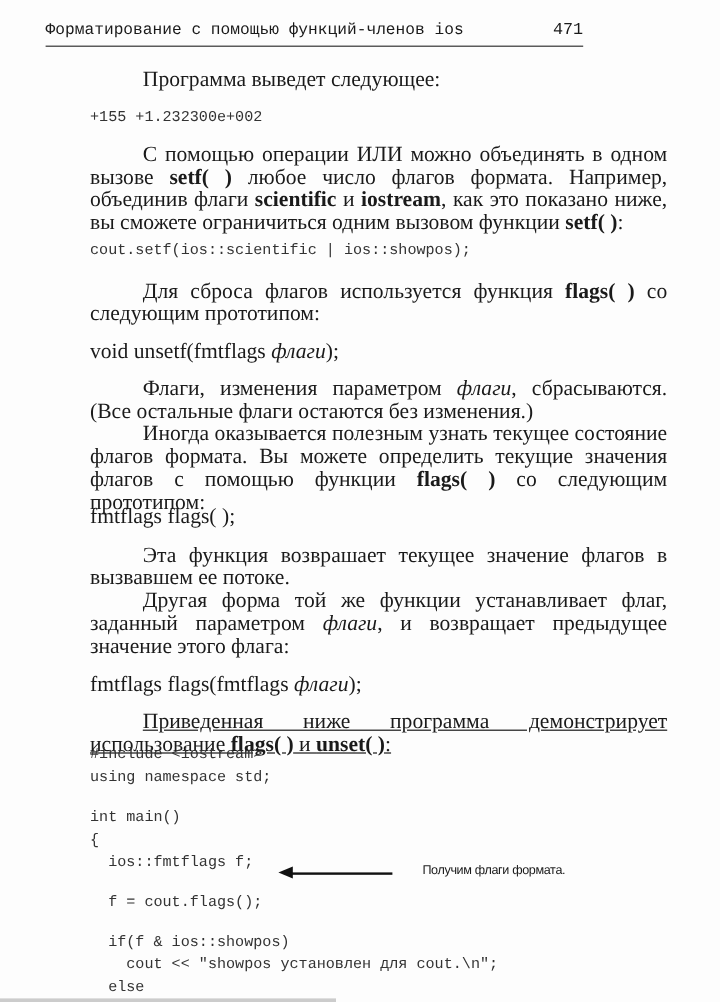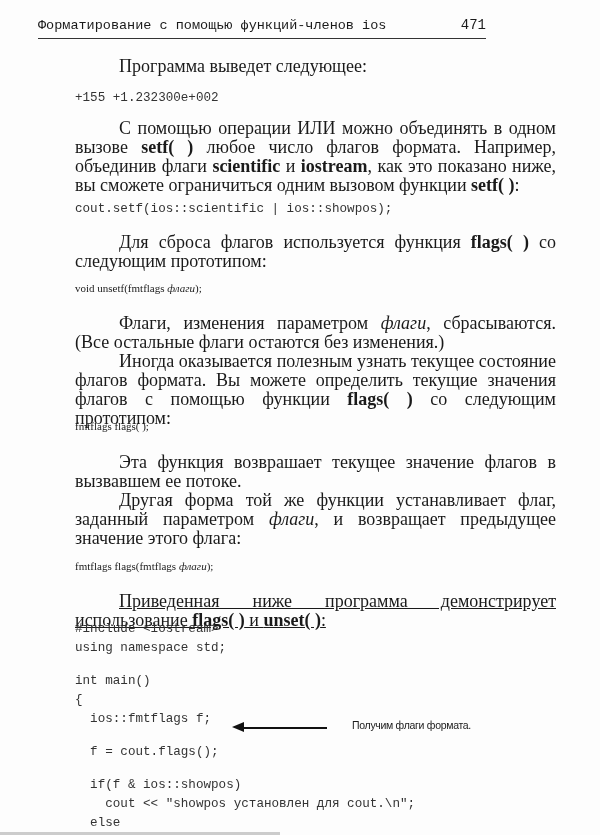--- a/index.html
+++ b/index.html
@@ -16,21 +16,21 @@
     .header .page { position: absolute; right: 0; top: 1px; font-size: 14px; }
     .p {
       position: absolute; left: 75px; width: 481px;
       font-size: 18px; line-height: 19px; text-align: justify;
     }
     .p .ind { display: inline-block; width: 44px; }
     .code {
       position: absolute; left: 75px; font-family: "Liberation Mono", monospace;
       font-size: 12.6px; color: #333; white-space: pre; line-height: 19px;
     }
-    .proto { position: absolute; left: 75px; font-size: 11px; white-space: pre; }
+    .proto { position: absolute; left: 75px; font-size: 18px; white-space: pre; }
     b { font-weight: bold; }
     i { font-style: italic; }
     .annot { position: absolute; left: 232px; top: 717px; height: 20px; width: 240px; }
     .annot .line { position: absolute; left: 10px; top: 10px; width: 85px; height: 1.5px; background: #111; }
     .annot .head { position: absolute; left: 0; top: 5px; width: 0; height: 0;
       border-top: 5px solid transparent; border-bottom: 5px solid transparent; border-right: 12px solid #111; }
     .annot .text { position: absolute; left: 97px; top: 2px; font-family: "Liberation Sans", sans-serif;
       font-size: 10.5px; letter-spacing: -0.3px; white-space: nowrap; margin-left: 23px; }
     .bottom-edge { position: absolute; left: 0; bottom: 0; width: 280px; height: 3px; background: #ccc; }
   </style>

